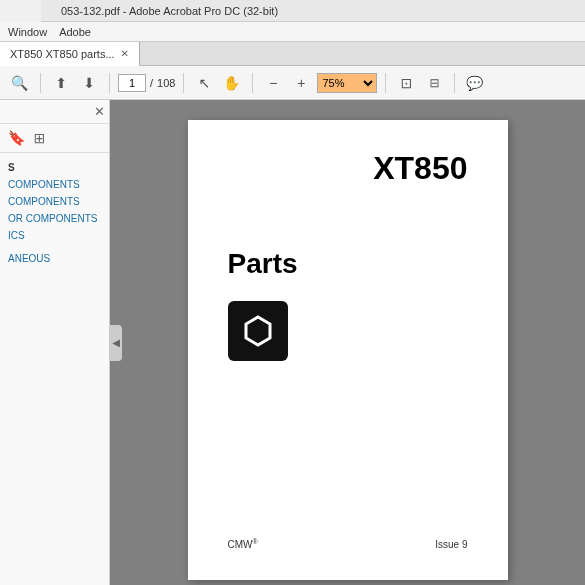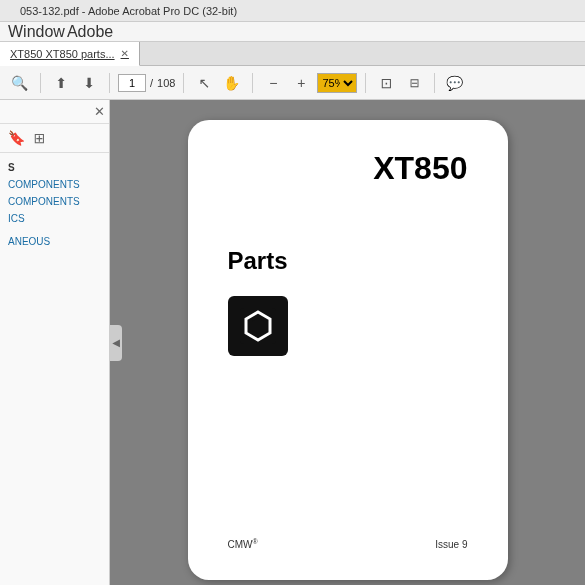--- a/index.html
+++ b/index.html
@@ -18,31 +18,32 @@
     .title-bar {
       background: #e8e8e8;
       height: 22px;
       display: flex;
       align-items: center;
       padding: 0 20px;
       font-size: 11px;
       color: #333;
       border-bottom: 1px solid #ccc;
       flex-shrink: 0;
+      margin-left: 41px;
     }
 
     
     .menu-bar {
       background: #f5f5f5;
       height: 20px;
       display: flex;
       align-items: center;
       padding: 0 8px;
-      gap: 2px;
-      font-size: 16px;
+      gap: 12px;
+      font-size: 11px;
       color: #333;
       border-bottom: 1px solid #ccc;
       flex-shrink: 0;
     }
     .menu-item {
       cursor: pointer;
     }
 
     
     .tab-bar {
@@ -56,21 +57,20 @@
     .tab {
       display: flex;
       align-items: center;
       padding: 0 10px;
       font-size: 11px;
       color: #333;
       background: #ccc;
       border-right: 1px solid #aaa;
       cursor: pointer;
       gap: 6px;
-      text-decoration: underline;
     }
     .tab.active {
       background: #fff;
       border-bottom: 1px solid #fff;
       margin-bottom: -1px;
     }
     .tab-close {
       font-size: 10px;
       color: #666;
       cursor: pointer;
@@ -115,25 +115,25 @@
     }
     .page-input {
       width: 28px;
       height: 18px;
       text-align: center;
       font-size: 11px;
       border: 1px solid #aaa;
       background: #fff;
     }
     .zoom-select {
-      width: 40px;
+      width: 60px;
       height: 20px;
       font-size: 11px;
       border: 1px solid #aaa;
-      background: #eab308;
+      background: #fdba74;
     }
 
     
     .main-area {
       display: flex;
       flex: 1;
       overflow: hidden;
     }
 
     
@@ -218,33 +218,32 @@
     .pdf-page {
       width: 320px;
       min-height: 460px;
       background: #fff;
       margin: 20px auto;
       position: relative;
       box-shadow: 2px 2px 8px rgba(0,0,0,0.3);
       padding: 30px 40px;
       display: flex;
       flex-direction: column;
-      border-radius: 21px;
     }
 
     .pdf-title {
       font-size: 32px;
       font-weight: bold;
       text-align: right;
       margin-bottom: 60px;
       color: #000;
     }
 
     .pdf-subtitle {
-      font-size: 24px;
+      font-size: 28px;
       font-weight: bold;
       color: #000;
       margin-bottom: 20px;
       line-height: 1.2;
     }
 
     .pdf-logo {
       width: 60px;
       height: 60px;
       background: #111;
@@ -333,20 +332,21 @@
       <span class="close-btn">✕</span>
     </div>
     <div class="panel-icons">
       <span class="panel-icon">🔖</span>
       <span class="panel-icon">⊞</span>
     </div>
     <div class="nav-list">
       <div class="nav-item" style="color:#333; font-weight:bold;">S</div>
       <div class="nav-item">COMPONENTS</div>
       <div class="nav-item">COMPONENTS</div>
+      <div class="nav-item">OR COMPONENTS</div>
       <div class="nav-item">ICS</div>
       <div class="nav-item"></div>
       <div class="nav-item">ANEOUS</div>
     </div>
   </div>
 
   <div class="pdf-area">
     <div class="collapse-handle">
       <span>◀</span>
     </div>

